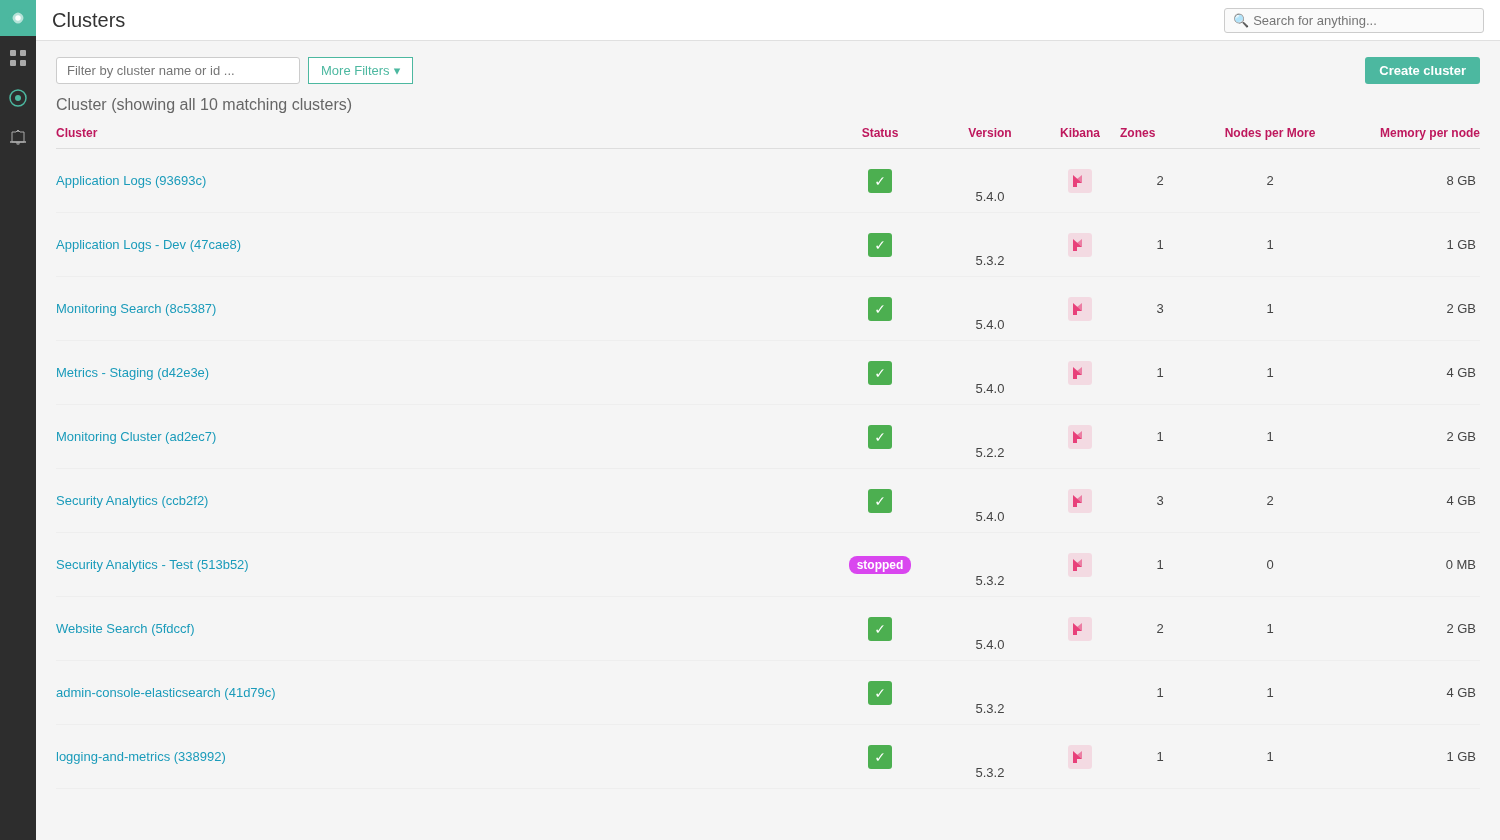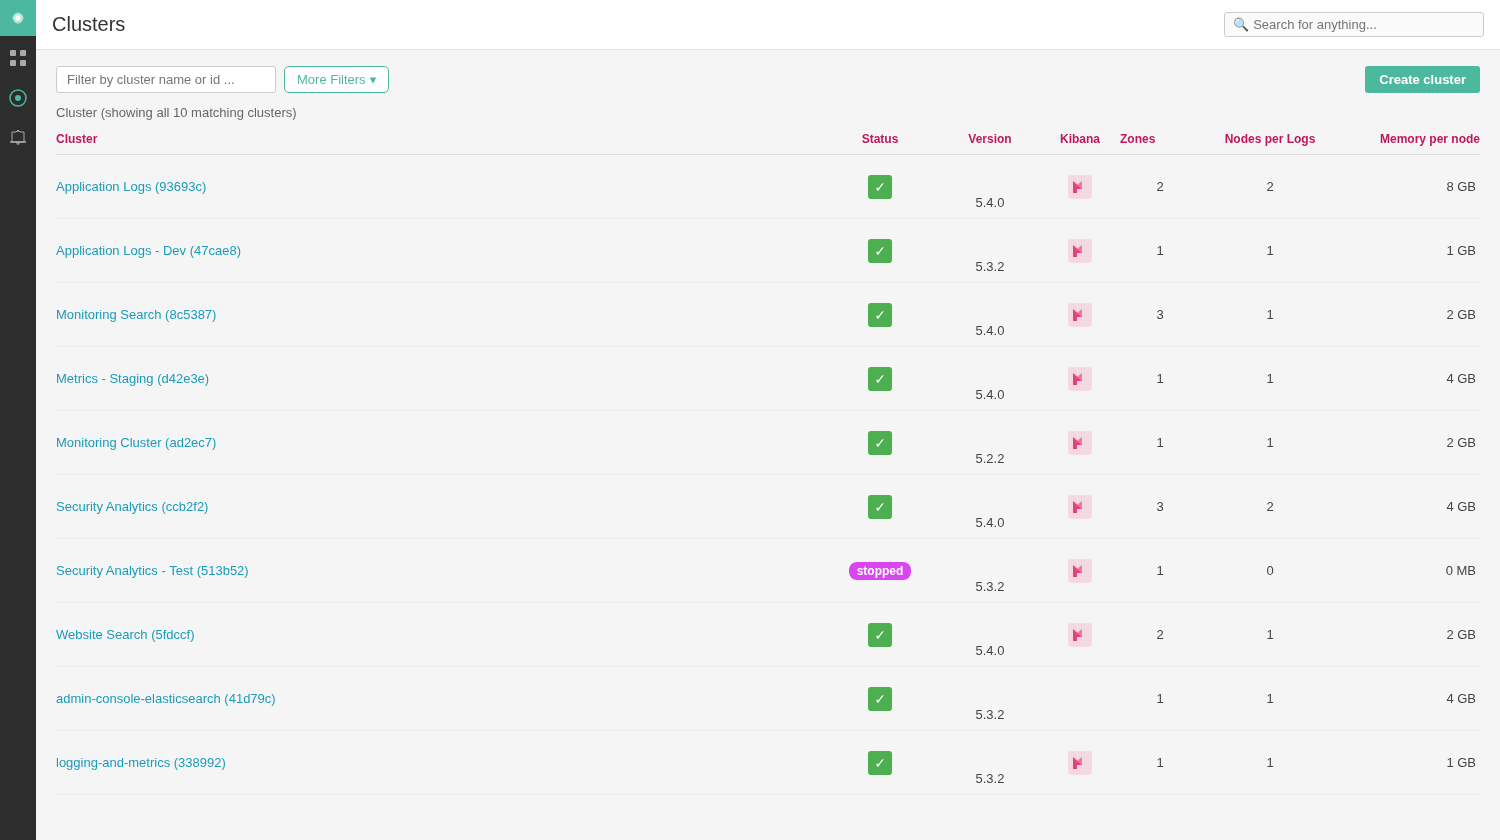--- a/index.html
+++ b/index.html
@@ -37,21 +37,21 @@
     .main {
       flex: 1;
       display: flex;
       flex-direction: column;
       overflow: hidden;
     }
 
     
     .topbar {
       background: #fff;
-      height: 50px;
+      height: 41px;
       display: flex;
       align-items: center;
       padding: 0 16px;
       border-bottom: 1px solid #e0e0e0;
       flex-shrink: 0;
     }
     .topbar-title {
       font-size: 20px;
       font-weight: 400;
       color: #333;
@@ -93,27 +93,27 @@
       align-items: center;
       margin-bottom: 12px;
       gap: 8px;
     }
     .filter-input {
       border: 1px solid #ccc;
       border-radius: 3px;
       padding: 5px 10px;
       font-size: 13px;
       color: #999;
-      width: 220px;
+      width: 244px;
       outline: none;
       background: #fff;
     }
     .more-filters-btn {
       border: 1px solid #4cb8a0;
-      border-radius: 5px;
+      border-radius: 0;
       background: #fff;
       color: #4cb8a0;
       font-size: 13px;
       padding: 5px 12px;
       cursor: pointer;
       display: flex; align-items: center; gap: 4px;
     }
     .create-cluster-btn {
       margin-left: auto;
       background: #4cb8a0;
@@ -172,21 +172,21 @@
       font-weight: 600;
     }
 
     .version-cell { text-align: center; color: #444; margin-top: 32px; }
     .kibana-cell { display: flex; justify-content: center; align-items: center; }
     .zones-cell { text-align: center; color: #444; }
     .nodes-cell { text-align: center; color: #444; }
     .memory-cell { text-align: right; color: #444; padding-right: 4px; }
 
     .subtitle {
-      font-size: 13px;
+      font-size: 16px;
       color: #666;
       margin-bottom: 8px;
     }
 
     
     .kibana-svg { width: 24px; height: 24px; }
   </style>
 </head>
 <body>
 
@@ -246,21 +246,21 @@
     <div>
 
       <div class="subtitle">Cluster (showing all 10 matching clusters)</div>
 
       <div class="table-header-row">
         <div class="col col-name">Cluster</div>
         <div class="col" style="text-align:center">Status</div>
         <div class="col" style="text-align:center">Version</div>
         <div class="col" style="text-align:center">Kibana</div>
         <div class="col" style="text-align:left">Zones</div>
-        <div class="col" style="text-align:center">Nodes per Logs</div>
+        <div class="col" style="text-align:center">Nodes per More</div>
         <div class="col col-right">Memory per node</div>
       </div>
 
       <div id="table-body">
           <div class="cluster-row">
     <a class="cluster-name">Application Logs (93693c)</a>
     <div class="status-cell">
               <div class="status-ok">✓</div>
             </div>
     <div class="version-cell">5.4.0</div>

